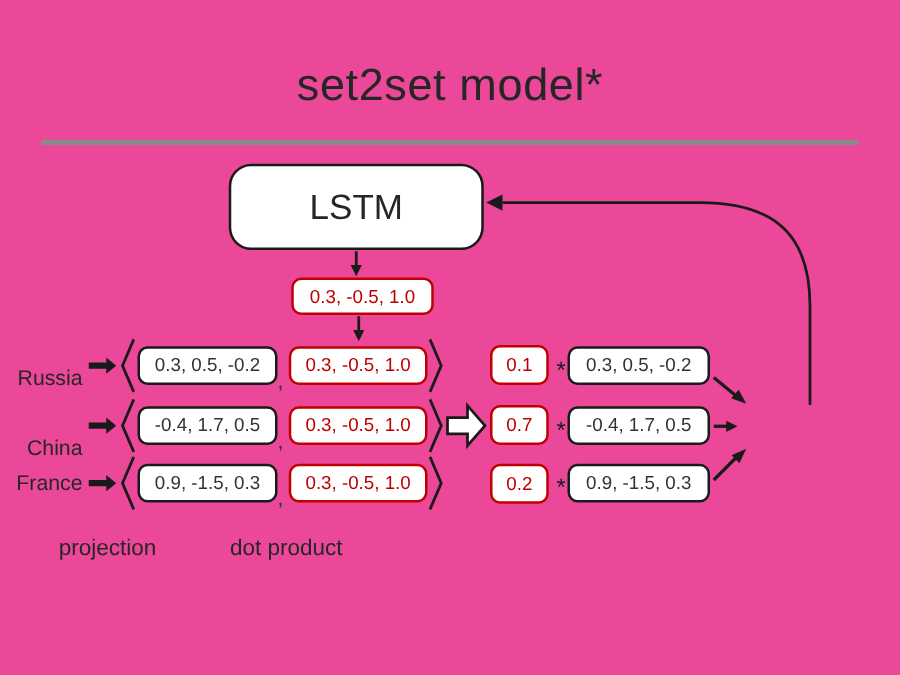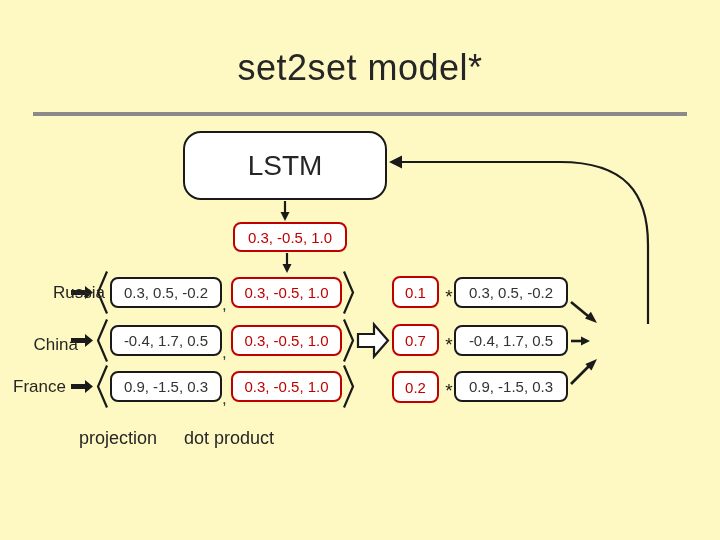--- a/index.html
+++ b/index.html
@@ -1,20 +1,20 @@
 <!DOCTYPE html>
 <html style="--red: #C00000; --ink: #1A1A1A; --divider: #8A8A8A; --text: #262626;"><head>
 <meta charset="utf-8">
 <style>
   :root{
     --red:#C00000; --ink:#1A1A1A; --divider:#8A8A8A; --text:#262626;
   }
   html,body{margin:0;padding:0;background:#fff;}
   .slide{
-    position:relative; width:720px; height:540px; background:#fef9c3; overflow:hidden;
+    position:relative; width:720px; height:540px; background:#ec4899; overflow:hidden;
     font-family:"Liberation Sans", sans-serif; color:var(--text);
   }
   .abs{position:absolute;}
   .title{
     left:0; top:47px; width:720px; text-align:center;
     font-size:36px; letter-spacing:0.5px; color:var(--text); z-index:2;
   }
   .divider{left:33px; top:112px; width:654px; height:4px; background:var(--divider); z-index:2;}
   .box{
     position:absolute; border:2.5px solid var(--ink); border-radius:8px; background:#fff;
@@ -82,41 +82,41 @@
     <polygon class="hd" points="597,359 591.5,370.5 585.3,364.1"></polygon>
   </svg>
 
   <div class="abs title">set2set model*</div>
   <div class="abs divider"></div>
 
   <div class="box lstm">LSTM</div>
 
   <div class="box red" style="left:233px; top:222px; width:114px; height:30px;">0.3, -0.5, 1.0</div>
 
-  <div class="rowlabel" style="top:282px;padding-left:39px;">Russia</div>
+  <div class="rowlabel" style="top:292px;">Russia</div>
   <div class="box" style="left:110px; top:277px; width:112px; height:31px;">0.3, 0.5, -0.2</div>
   <div class="comma" style="top:295px;">,</div>
   <div class="box red" style="left:231px; top:277px; width:111px; height:31px;">0.3, -0.5, 1.0</div>
   <div class="box red" style="left:392px; top:276px; width:47px; height:32px;">0.1</div>
   <div class="star" style="top:286px;">*</div>
   <div class="box" style="left:454px; top:277px; width:114px; height:31px;">0.3, 0.5, -0.2</div>
 
-  <div class="rowlabel" style="top:334px;padding-left:12px;">China</div>
+  <div class="rowlabel" style="top:348px;">China</div>
   <div class="box" style="left:110px; top:325px; width:112px; height:31px;">-0.4, 1.7, 0.5</div>
   <div class="comma" style="top:343px;">,</div>
   <div class="box red" style="left:231px; top:325px; width:111px; height:31px;">0.3, -0.5, 1.0</div>
   <div class="box red" style="left:392px; top:324px; width:47px; height:32px;">0.7</div>
   <div class="star" style="top:334px;">*</div>
   <div class="box" style="left:454px; top:325px; width:114px; height:31px;">-0.4, 1.7, 0.5</div>
 
   <div class="rowlabel" style="top:376px;">France</div>
   <div class="box" style="left:110px; top:371px; width:112px; height:31px;">0.9, -1.5, 0.3</div>
   <div class="comma" style="top:389px;">,</div>
   <div class="box red" style="left:231px; top:371px; width:111px; height:31px;">0.3, -0.5, 1.0</div>
   <div class="box red" style="left:392px; top:371px; width:47px; height:32px;">0.2</div>
   <div class="star" style="top:380px;">*</div>
   <div class="box" style="left:454px; top:371px; width:114px; height:31px;">0.9, -1.5, 0.3</div>
 
 
-  <div class="stage" style="left:1px;padding-left:32px;">projection</div>
+  <div class="stage" style="left:1px;">projection</div>
   <div class="stage" style="left:144px;">dot product</div>
 
 </div>
 
 </body></html>

